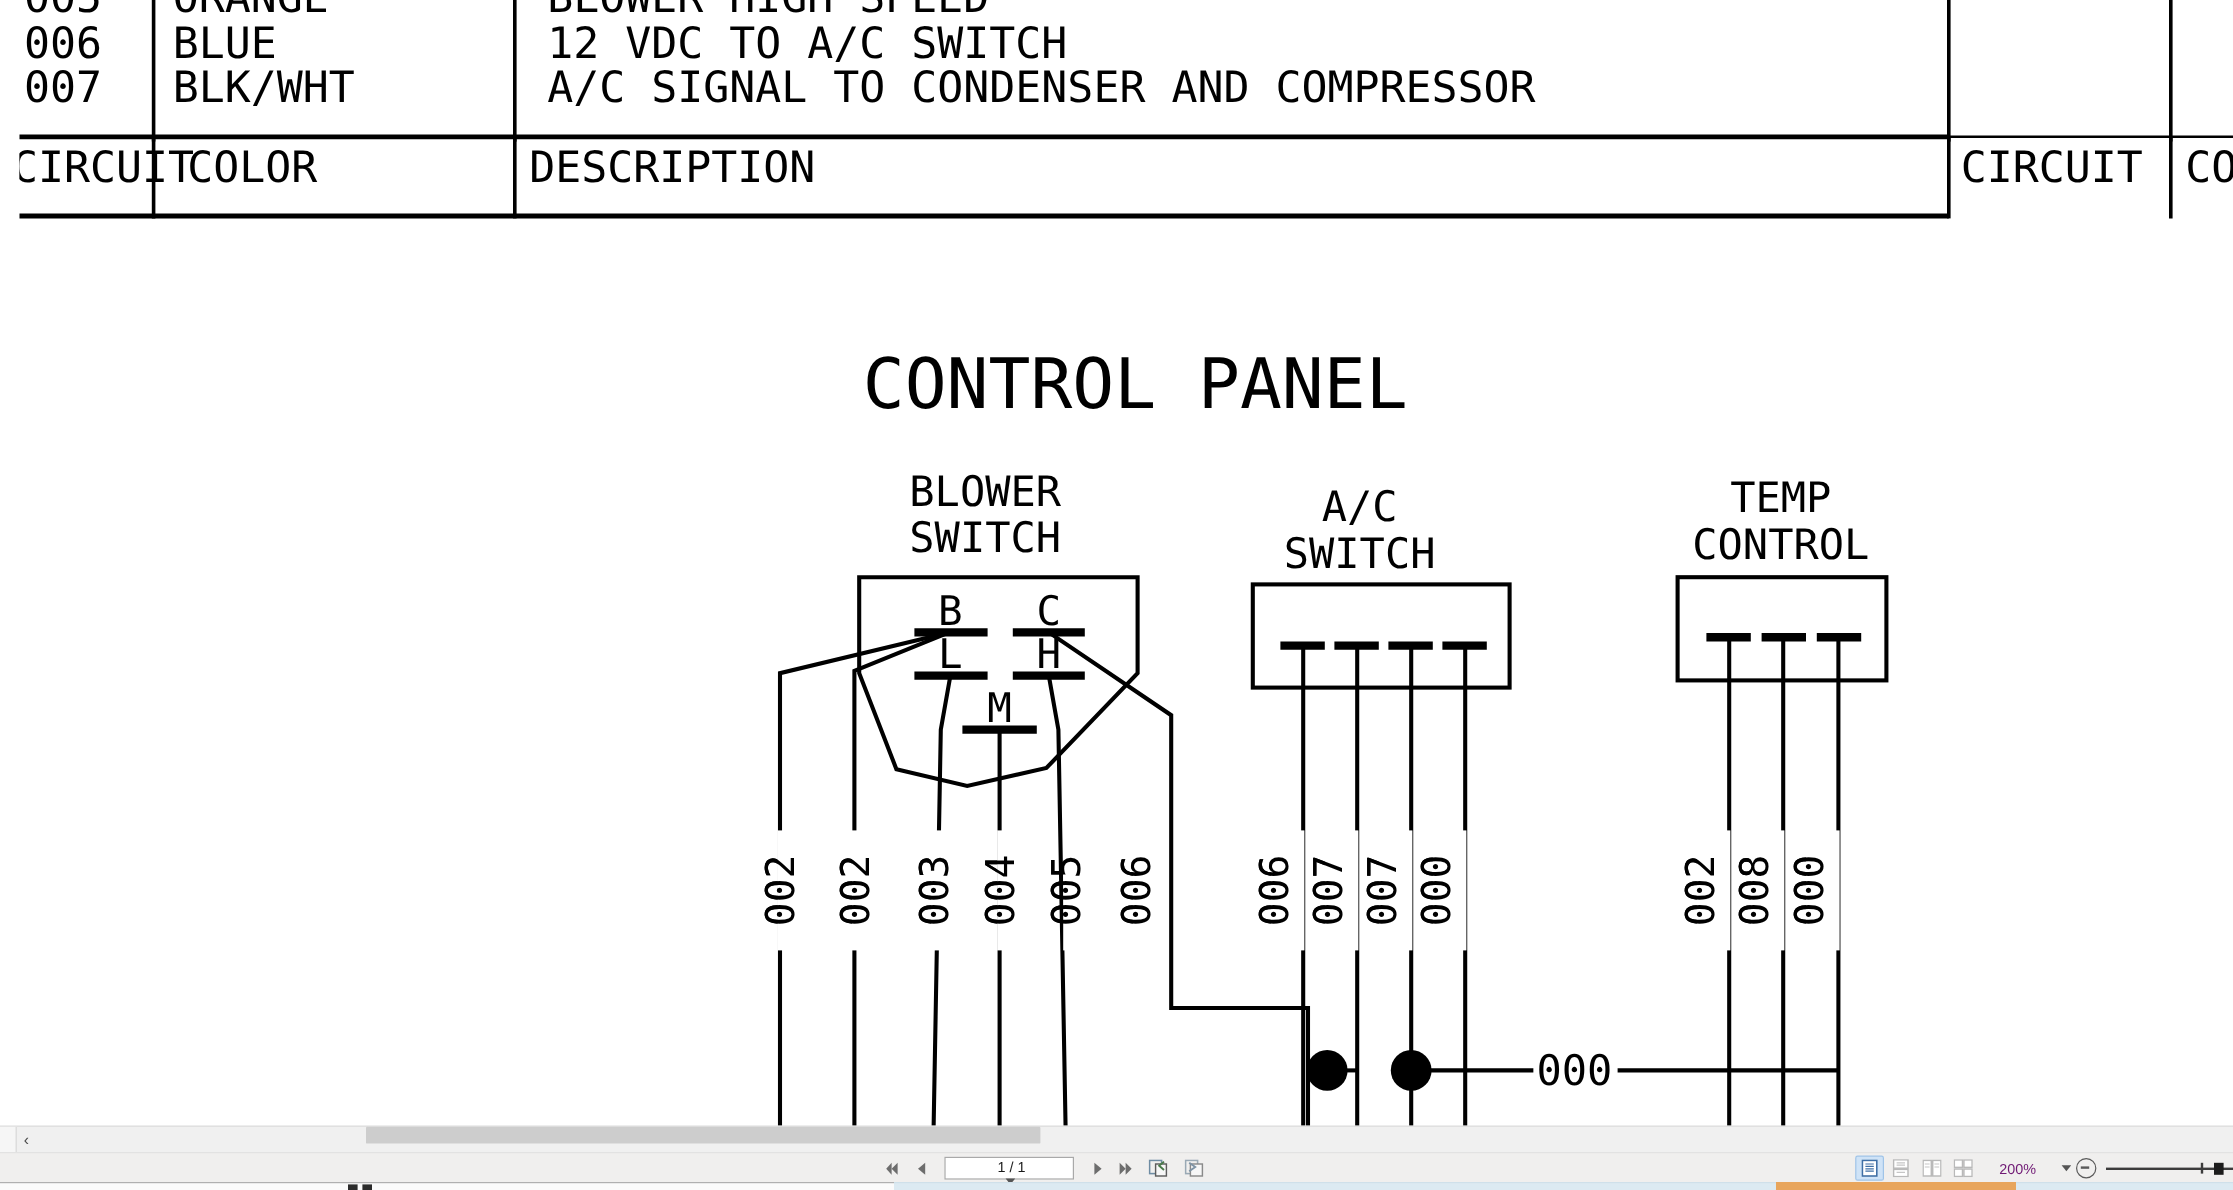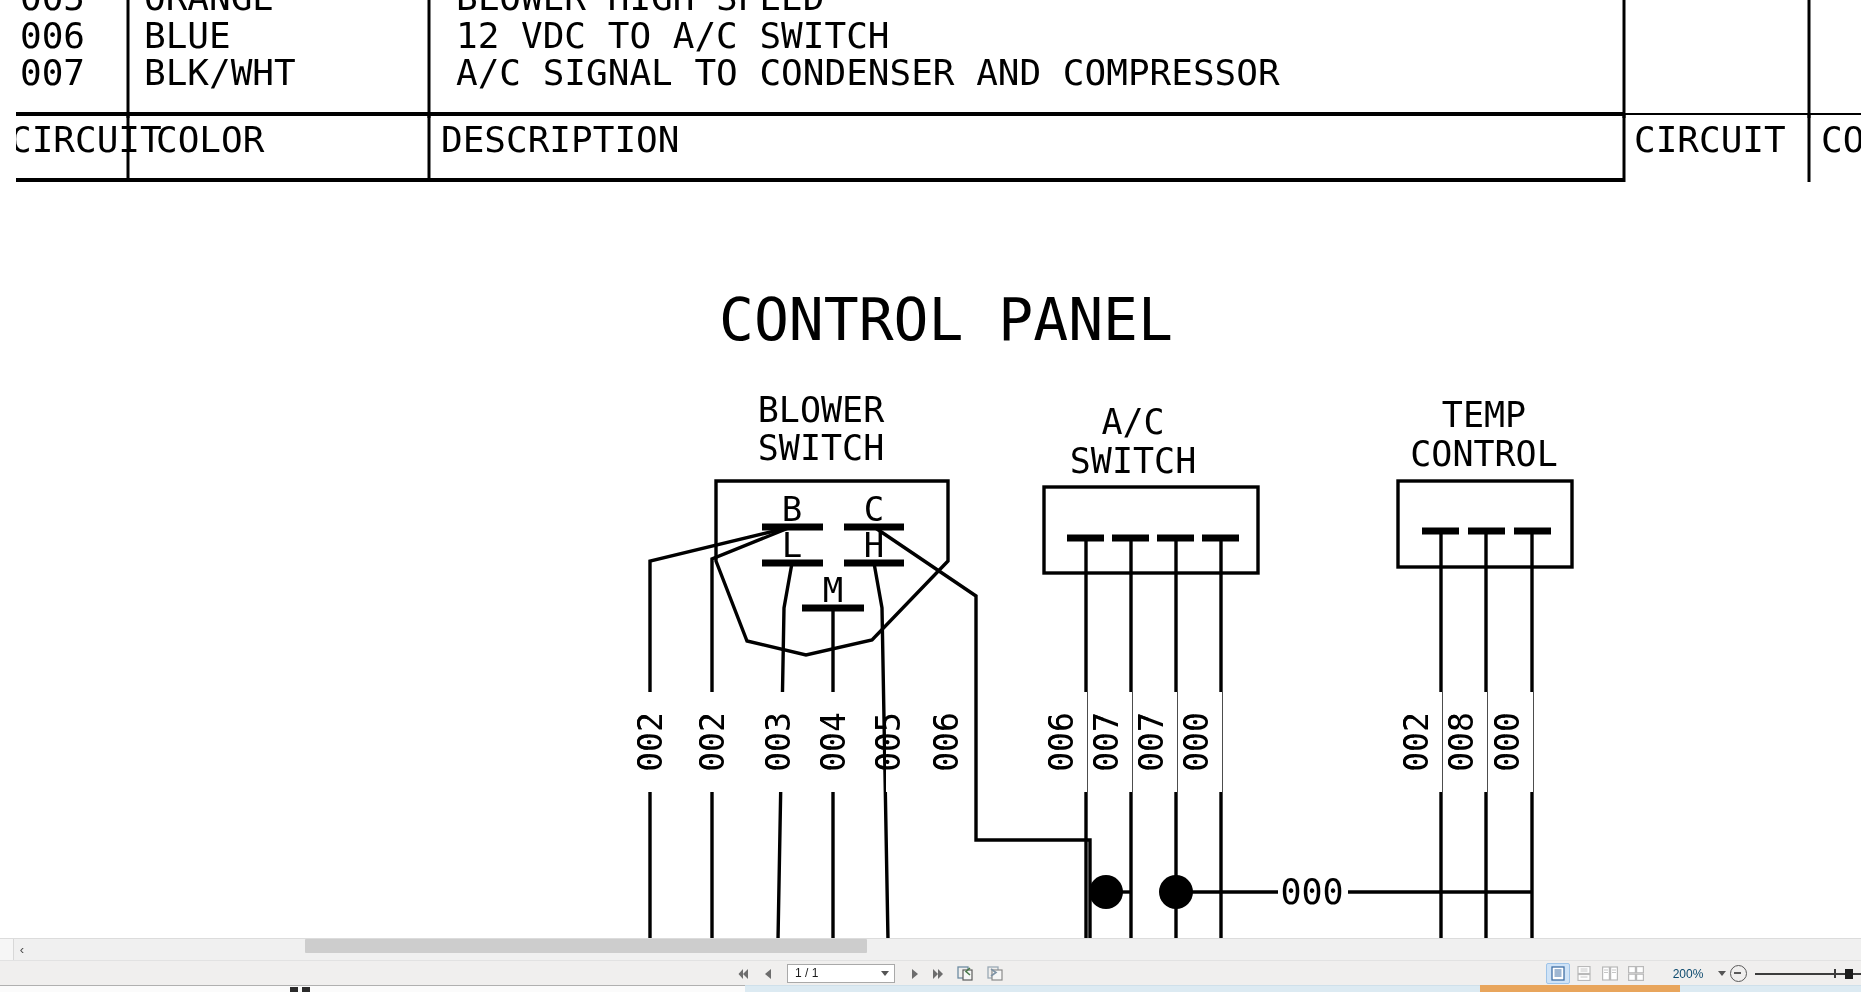--- a/index.html
+++ b/index.html
@@ -104,20 +104,21 @@
 
   #page-box {
     width: 108px; height: 19px;
     border: 1px solid #a9a9a9;
     background: #ffffff;
     display: flex;
     align-items: center;
     justify-content: space-between;
     padding: 0 3px 0 7px;
     margin: 0 4px;
+    flex-direction: column;
   }
   #page-value {
     font-size: 12px;
     color: #1a1a1a;
     font-family: "Liberation Sans", sans-serif;
     line-height: 17px;
   }
   #page-caret {
     width: 0; height: 0;
     border-left: 4px solid transparent;
@@ -145,23 +146,22 @@
     width: 24px; height: 21px;
     display: flex; align-items: center; justify-content: center;
     border-radius: 2px;
   }
   .view-btn.active {
     background: #cfe3f7;
     border: 1px solid #9fc4e8;
   }
   #zoom-pct {
     font-size: 12px;
-    color: #0c4a6e;
+    color: #701a75;
     width: 44px;
-    text-align: center;
     margin-left: 16px;
     font-family: "Liberation Sans", sans-serif;
   }
   #zoom-caret {
     width: 0; height: 0;
     border-left: 4px solid transparent;
     border-right: 4px solid transparent;
     border-top: 5px solid #555;
     margin-left: 6px; margin-right: 2px;
   }

